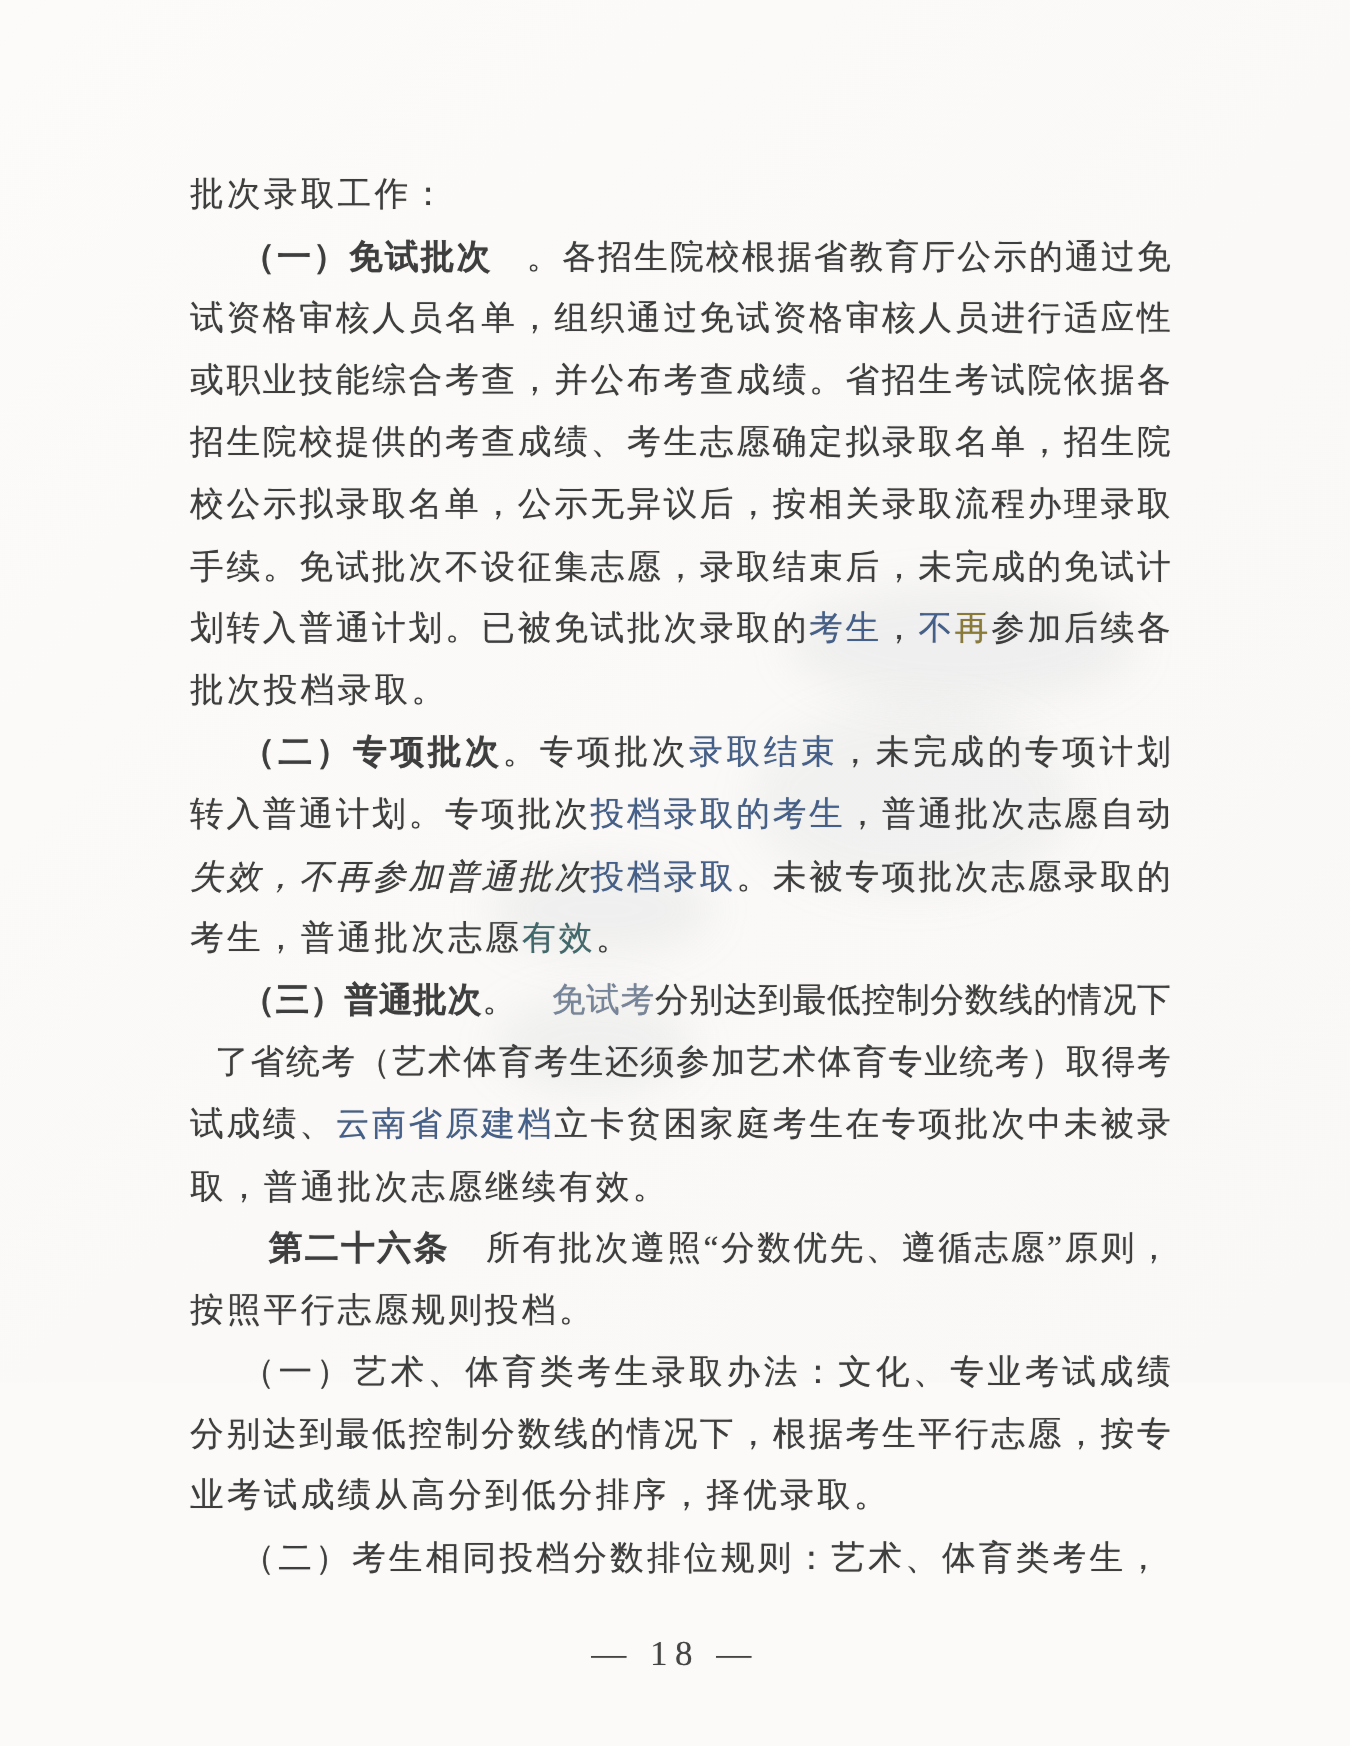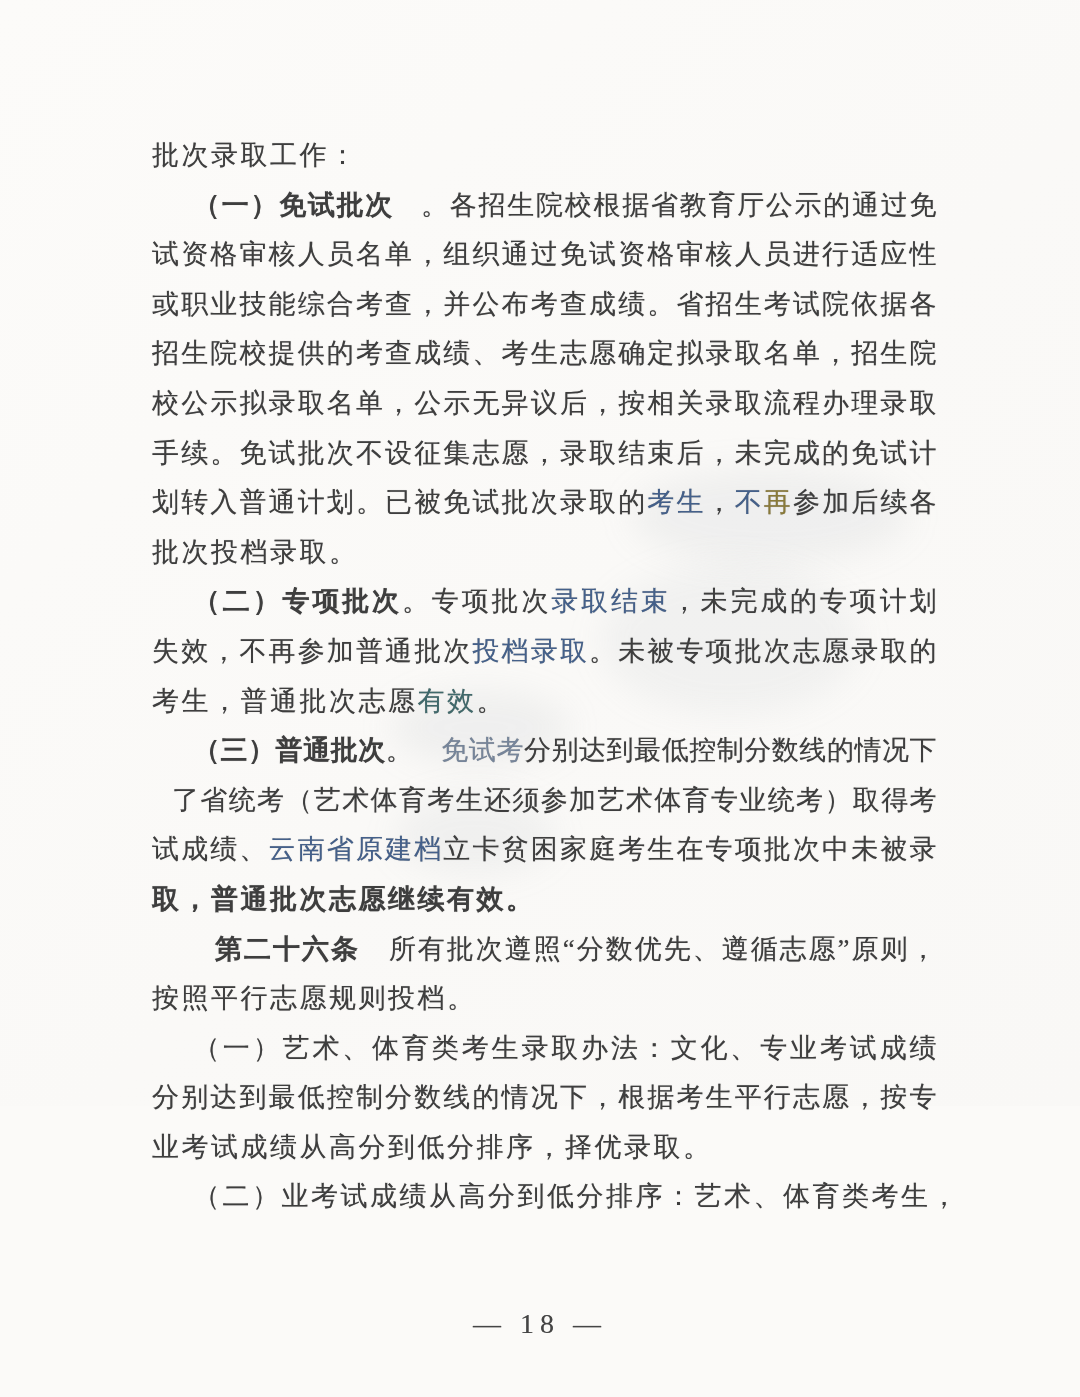--- a/index.html
+++ b/index.html
@@ -75,30 +75,31 @@
       <div class="line end"><span style="color: rgb(62, 62, 62);">批次录取工作：</span></div>
       <div class="line ind-bracket"><span class="bold" style="color: rgb(62, 62, 62);">（一）免试批次</span><span style="color: rgb(62, 62, 62); margin-left: 27px;">。各招生院校根据省教育厅公示的通过免</span></div>
       <div class="line"><span style="color: rgb(62, 62, 62);">试资格审核人员名单，组织通过免试资格审核人员进行适应性</span></div>
       <div class="line"><span style="color: rgb(62, 62, 62);">或职业技能综合考查，并公布考查成绩。省招生考试院依据各</span></div>
       <div class="line"><span style="color: rgb(62, 62, 62);">招生院校提供的考查成绩、考生志愿确定拟录取名单，招生院</span></div>
       <div class="line"><span style="color: rgb(62, 62, 62);">校公示拟录取名单，公示无异议后，按相关录取流程办理录取</span></div>
       <div class="line"><span style="color: rgb(62, 62, 62);">手续。免试批次不设征集志愿，录取结束后，未完成的免试计</span></div>
       <div class="line"><span style="color: rgb(62, 62, 62);">划转入普通计划。已被免试批次录取的</span><span style="color: rgb(68, 96, 138);">考生</span><span style="color: rgb(62, 62, 62);">，</span><span style="color: rgb(68, 96, 138);">不</span><span style="color: rgb(138, 122, 56);">再</span><span style="color: rgb(62, 62, 62);">参加后续各</span></div>
       <div class="line end"><span style="color: rgb(62, 62, 62);">批次投档录取。</span></div>
       <div class="line ind-bracket"><span class="bold" style="color: rgb(62, 62, 62);">（二）专项批次</span><span style="color: rgb(62, 62, 62);">。专项批次</span><span style="color: rgb(68, 96, 138);">录取结束</span><span style="color: rgb(62, 62, 62); font-family: Liberation Mono, monospace;">，未完成的专项计划</span></div>
-      <div class="line"><span style="color: rgb(62, 62, 62);">失效，不再参加普通批次</span><span style="color: rgb(68, 96, 138);">投档录取</span><span style="color: rgb(62, 62, 62);">。未被专项批次志愿录取的</span></div>
+      <div class="line"><span style="color: rgb(62, 62, 62);">转入普通计划。专项批次</span><span style="color: rgb(68, 96, 138);">投档录取的考生</span><span style="color: rgb(62, 62, 62);">，普通批次志愿自动</span></div>
+      <div class="line"><span style="color: rgb(62, 62, 62); font-style: italic;">失效，不再参加普通批次</span><span style="color: rgb(68, 96, 138);">投档录取</span><span style="color: rgb(62, 62, 62);">。未被专项批次志愿录取的</span></div>
       <div class="line end"><span style="color: rgb(62, 62, 62);">考生，普通批次志愿</span><span style="color: rgb(64, 105, 107);">有效</span><span style="color: rgb(62, 62, 62);">。</span></div>
       <div class="line ind-bracket"><span class="bold" style="color: rgb(62, 62, 62);">（三）普通批次</span><span style="color: rgb(62, 62, 62);">。</span><span style="color: rgb(118, 133, 154); margin-left: 28px;">免试考</span><span style="color: rgb(62, 62, 62);">分别达到最低控制分数线的情况下</span></div>
       <div class="line"><span style="color: rgb(62, 62, 62); margin-left: 20px;">了省统考（艺术体育考生还须参加艺术体育专业统考）取得考</span></div>
       <div class="line"><span style="color: rgb(62, 62, 62);">试成绩、</span><span style="color: rgb(68, 96, 138);">云南省原建档</span><span style="color: rgb(62, 62, 62);">立卡贫困家庭考生在专项批次中未被录</span></div>
-      <div class="line end"><span style="color: rgb(62, 62, 62); font-weight: bold;">取，普通批次志愿继续有效。</span></div>
+      <div class="line end"><span style="color: rgb(62, 62, 62);">取，普通批次志愿继续有效。</span></div>
       <div class="line ind-heading"><span class="bold" style="color: rgb(62, 62, 62);">第二十六条</span><span style="color: rgb(62, 62, 62);">　所有批次遵照“分数优先、遵循志愿”原则，</span></div>
       <div class="line end"><span style="color: rgb(62, 62, 62);">按照平行志愿规则投档。</span></div>
       <div class="line ind-bracket"><span style="color: rgb(62, 62, 62);">（一）艺术、体育类考生录取办法：文化、专业考试成绩</span></div>
       <div class="line"><span style="color: rgb(62, 62, 62);">分别达到最低控制分数线的情况下，根据考生平行志愿，按专</span></div>
       <div class="line end"><span style="color: rgb(62, 62, 62);">业考试成绩从高分到低分排序，择优录取。</span></div>
-      <div class="line end ind-bracket"><span style="color: rgb(62, 62, 62);">（二）业考试成绩从高分到低分排序：艺术、体育类考生，</span></div>
+      <div class="line end ind-bracket"><span style="color: rgb(62, 62, 62);">（二）考生相同投档分数排位规则：艺术、体育类考生，</span></div>
     </div>
 
   <div class="footer">
     <span style="color: rgb(69, 69, 69);">— 18 —</span>
   </div>
 </div>
 
 </body></html>

